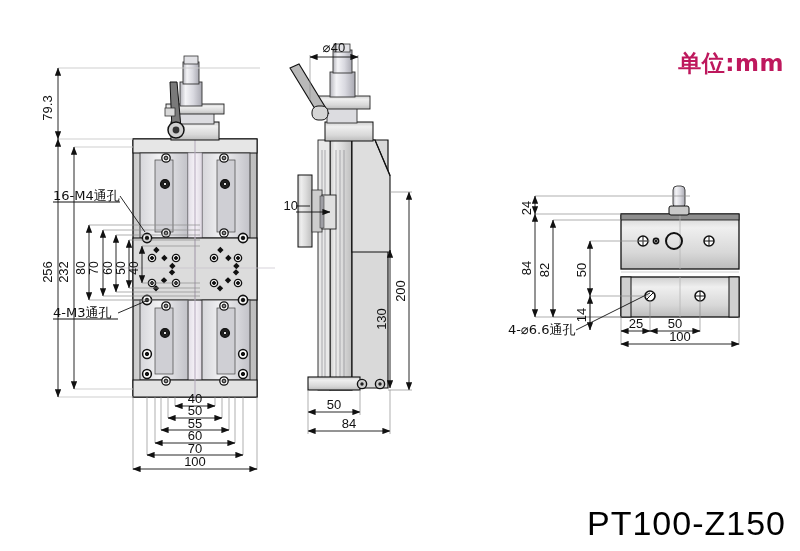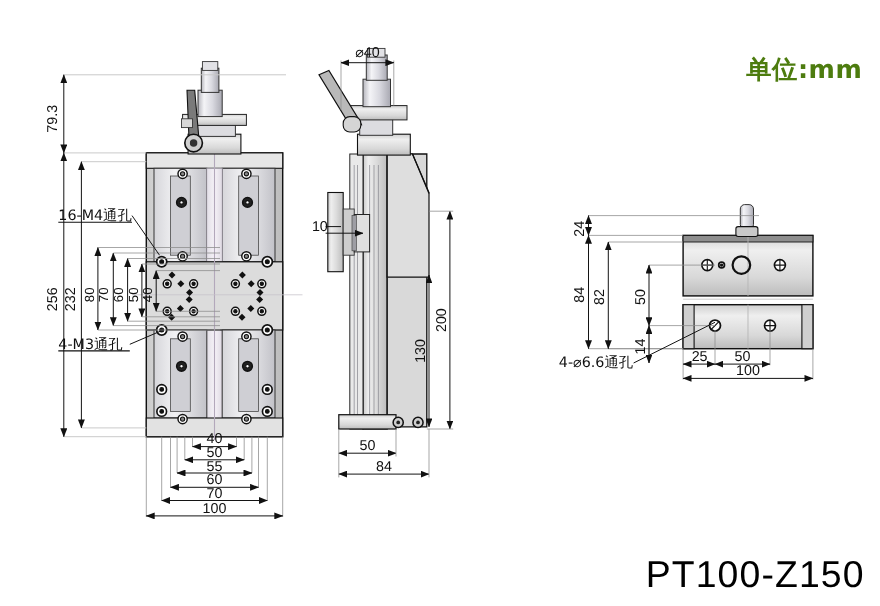--- a/index.html
+++ b/index.html
@@ -4,21 +4,21 @@
 <style>
   html,body{margin:0;padding:0;background:#ffffff;}
   body{width:800px;height:551px;position:relative;overflow:hidden;
        font-family:"Liberation Sans","DejaVu Sans",sans-serif;color:#000;}
   #stage{position:absolute;left:0;top:0;width:800px;height:551px;}
   svg{display:block;}
   .dimtxt{font-family:"Liberation Sans","DejaVu Sans",sans-serif;font-size:13px;fill:#111;}
   .dimtxt-sm{font-family:"Liberation Sans","DejaVu Sans",sans-serif;font-size:12px;fill:#111;}
   .cjk{font-family:"DejaVu Sans","Liberation Sans",sans-serif;font-size:13px;fill:#111;}
   .unit-label{position:absolute;right:16px;top:48px;font-size:23px;font-weight:700;
-              color:#4d7c0f;font-family:"DejaVu Sans","Liberation Sans",sans-serif;
+              color:#be185d;font-family:"DejaVu Sans","Liberation Sans",sans-serif;
               letter-spacing:.5px;}
   .title-label{position:absolute;right:14px;bottom:8px;font-size:34px;
                font-family:"Liberation Sans","DejaVu Sans",sans-serif;color:#000;
                letter-spacing:1px;}
 </style>
 </head>
 <body>
 
 <div id="stage">
 

